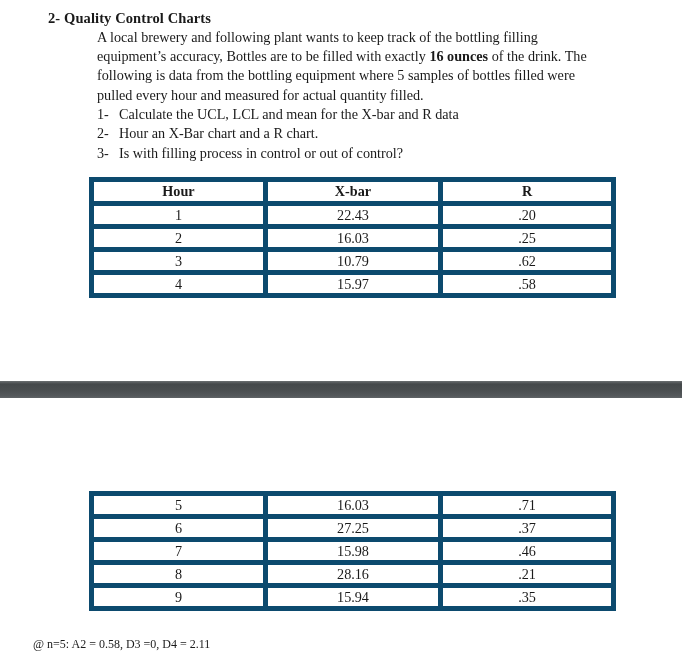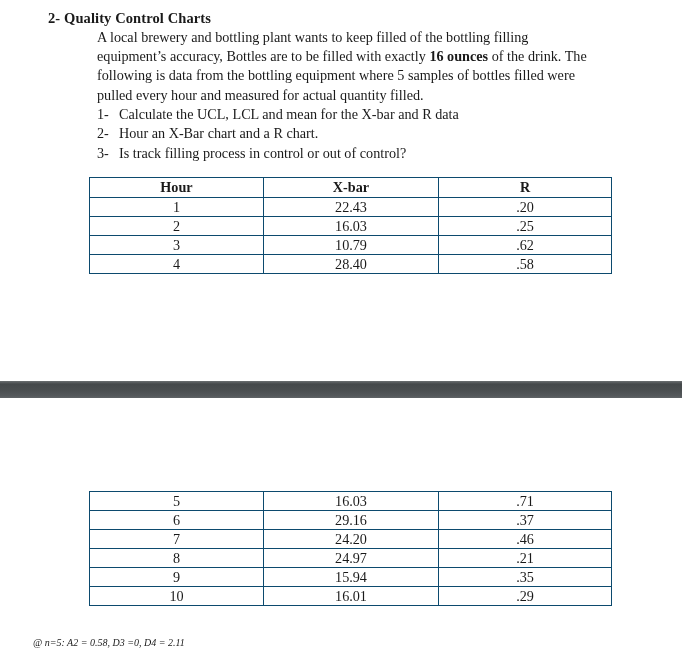--- a/index.html
+++ b/index.html
@@ -66,21 +66,21 @@
   }
 
   
   .data-table {
     position: absolute;
     border-collapse: collapse;
     table-layout: fixed;
     font-size: 14.2px;
   }
   .data-table td, .data-table th {
-    border: 1px solid #0c4a6e;
+    border: 5px solid #0c4a6e;
     height: 18px;
     padding: 0;
     text-align: center;
     vertical-align: middle;
     font-weight: normal;
     line-height: 17px;
   }
   .data-table th {
     font-weight: bold;
     height: 19px;
@@ -105,48 +105,47 @@
       #4a4e50 55%,
       #53575a 85%,
       #5e6265 100%);
   }
 
   
   .footnote {
     position: absolute;
     left: 33px;
     top: 637px;
-    font-size: 10px;
+    font-size: 12px;
     white-space: nowrap;
-    font-style: italic;
   }
 </style>
 </head>
 <body>
 
 <div class="page">
 
   <div class="doc-title">2- Quality Control Charts</div>
 
   <div class="intro">
-    <span>A local brewery and bottling plant wants to keep filled of the bottling filling equipment’s accuracy, Bottles are to be filled with exactly </span><b>16 ounces</b><span> of the drink. The following is data from the bottling equipment where 5 samples of bottles filled were pulled every hour and measured for actual quantity filled.</span>
+    <span>A local brewery and following plant wants to keep track of the bottling filling equipment’s accuracy, Bottles are to be filled with exactly </span><b>16 ounces</b><span> of the drink. The following is data from the bottling equipment where 5 samples of bottles filled were pulled every hour and measured for actual quantity filled.</span>
   </div>
 
   <div class="questions">
     <div class="q-row">
       <span class="q-num">1-</span>
       <span class="q-text">Calculate the UCL, LCL and mean for the X-bar and R data</span>
     </div>
     <div class="q-row">
       <span class="q-num">2-</span>
       <span class="q-text">Hour an X-Bar chart and a R chart.</span>
     </div>
     <div class="q-row">
       <span class="q-num">3-</span>
-      <span class="q-text">Is track filling process in control or out of control?</span>
+      <span class="q-text">Is with filling process in control or out of control?</span>
     </div>
   </div>
 
   <table class="data-table" id="table-top">
     <colgroup>
       <col class="col-hour">
         <col class="col-xbar">
         <col class="col-r">
     </colgroup>
     <thead>
@@ -167,21 +166,21 @@
         <td>16.03</td>
         <td>.25</td>
       </tr>
       <tr>
         <td>3</td>
         <td>10.79</td>
         <td>.62</td>
       </tr>
       <tr>
         <td>4</td>
-        <td>28.40</td>
+        <td>15.97</td>
         <td>.58</td>
       </tr>
     </tbody>
   </table>
 
   <div class="page-separator"></div>
 
   <table class="data-table" id="table-bottom">
     <colgroup>
       <col class="col-hour">
@@ -189,41 +188,36 @@
         <col class="col-r">
     </colgroup>
     <tbody>
       <tr>
         <td>5</td>
         <td>16.03</td>
         <td>.71</td>
       </tr>
       <tr>
         <td>6</td>
-        <td>29.16</td>
+        <td>27.25</td>
         <td>.37</td>
       </tr>
       <tr>
         <td>7</td>
-        <td>24.20</td>
+        <td>15.98</td>
         <td>.46</td>
       </tr>
       <tr>
         <td>8</td>
-        <td>24.97</td>
+        <td>28.16</td>
         <td>.21</td>
       </tr>
       <tr>
         <td>9</td>
         <td>15.94</td>
         <td>.35</td>
       </tr>
-      <tr>
-        <td>10</td>
-        <td>16.01</td>
-        <td>.29</td>
-      </tr>
     </tbody>
   </table>
 
   <div class="footnote">@ n=5: A2 = 0.58, D3 =0, D4 = 2.11</div>
 
 </div>
 
 </body></html>

